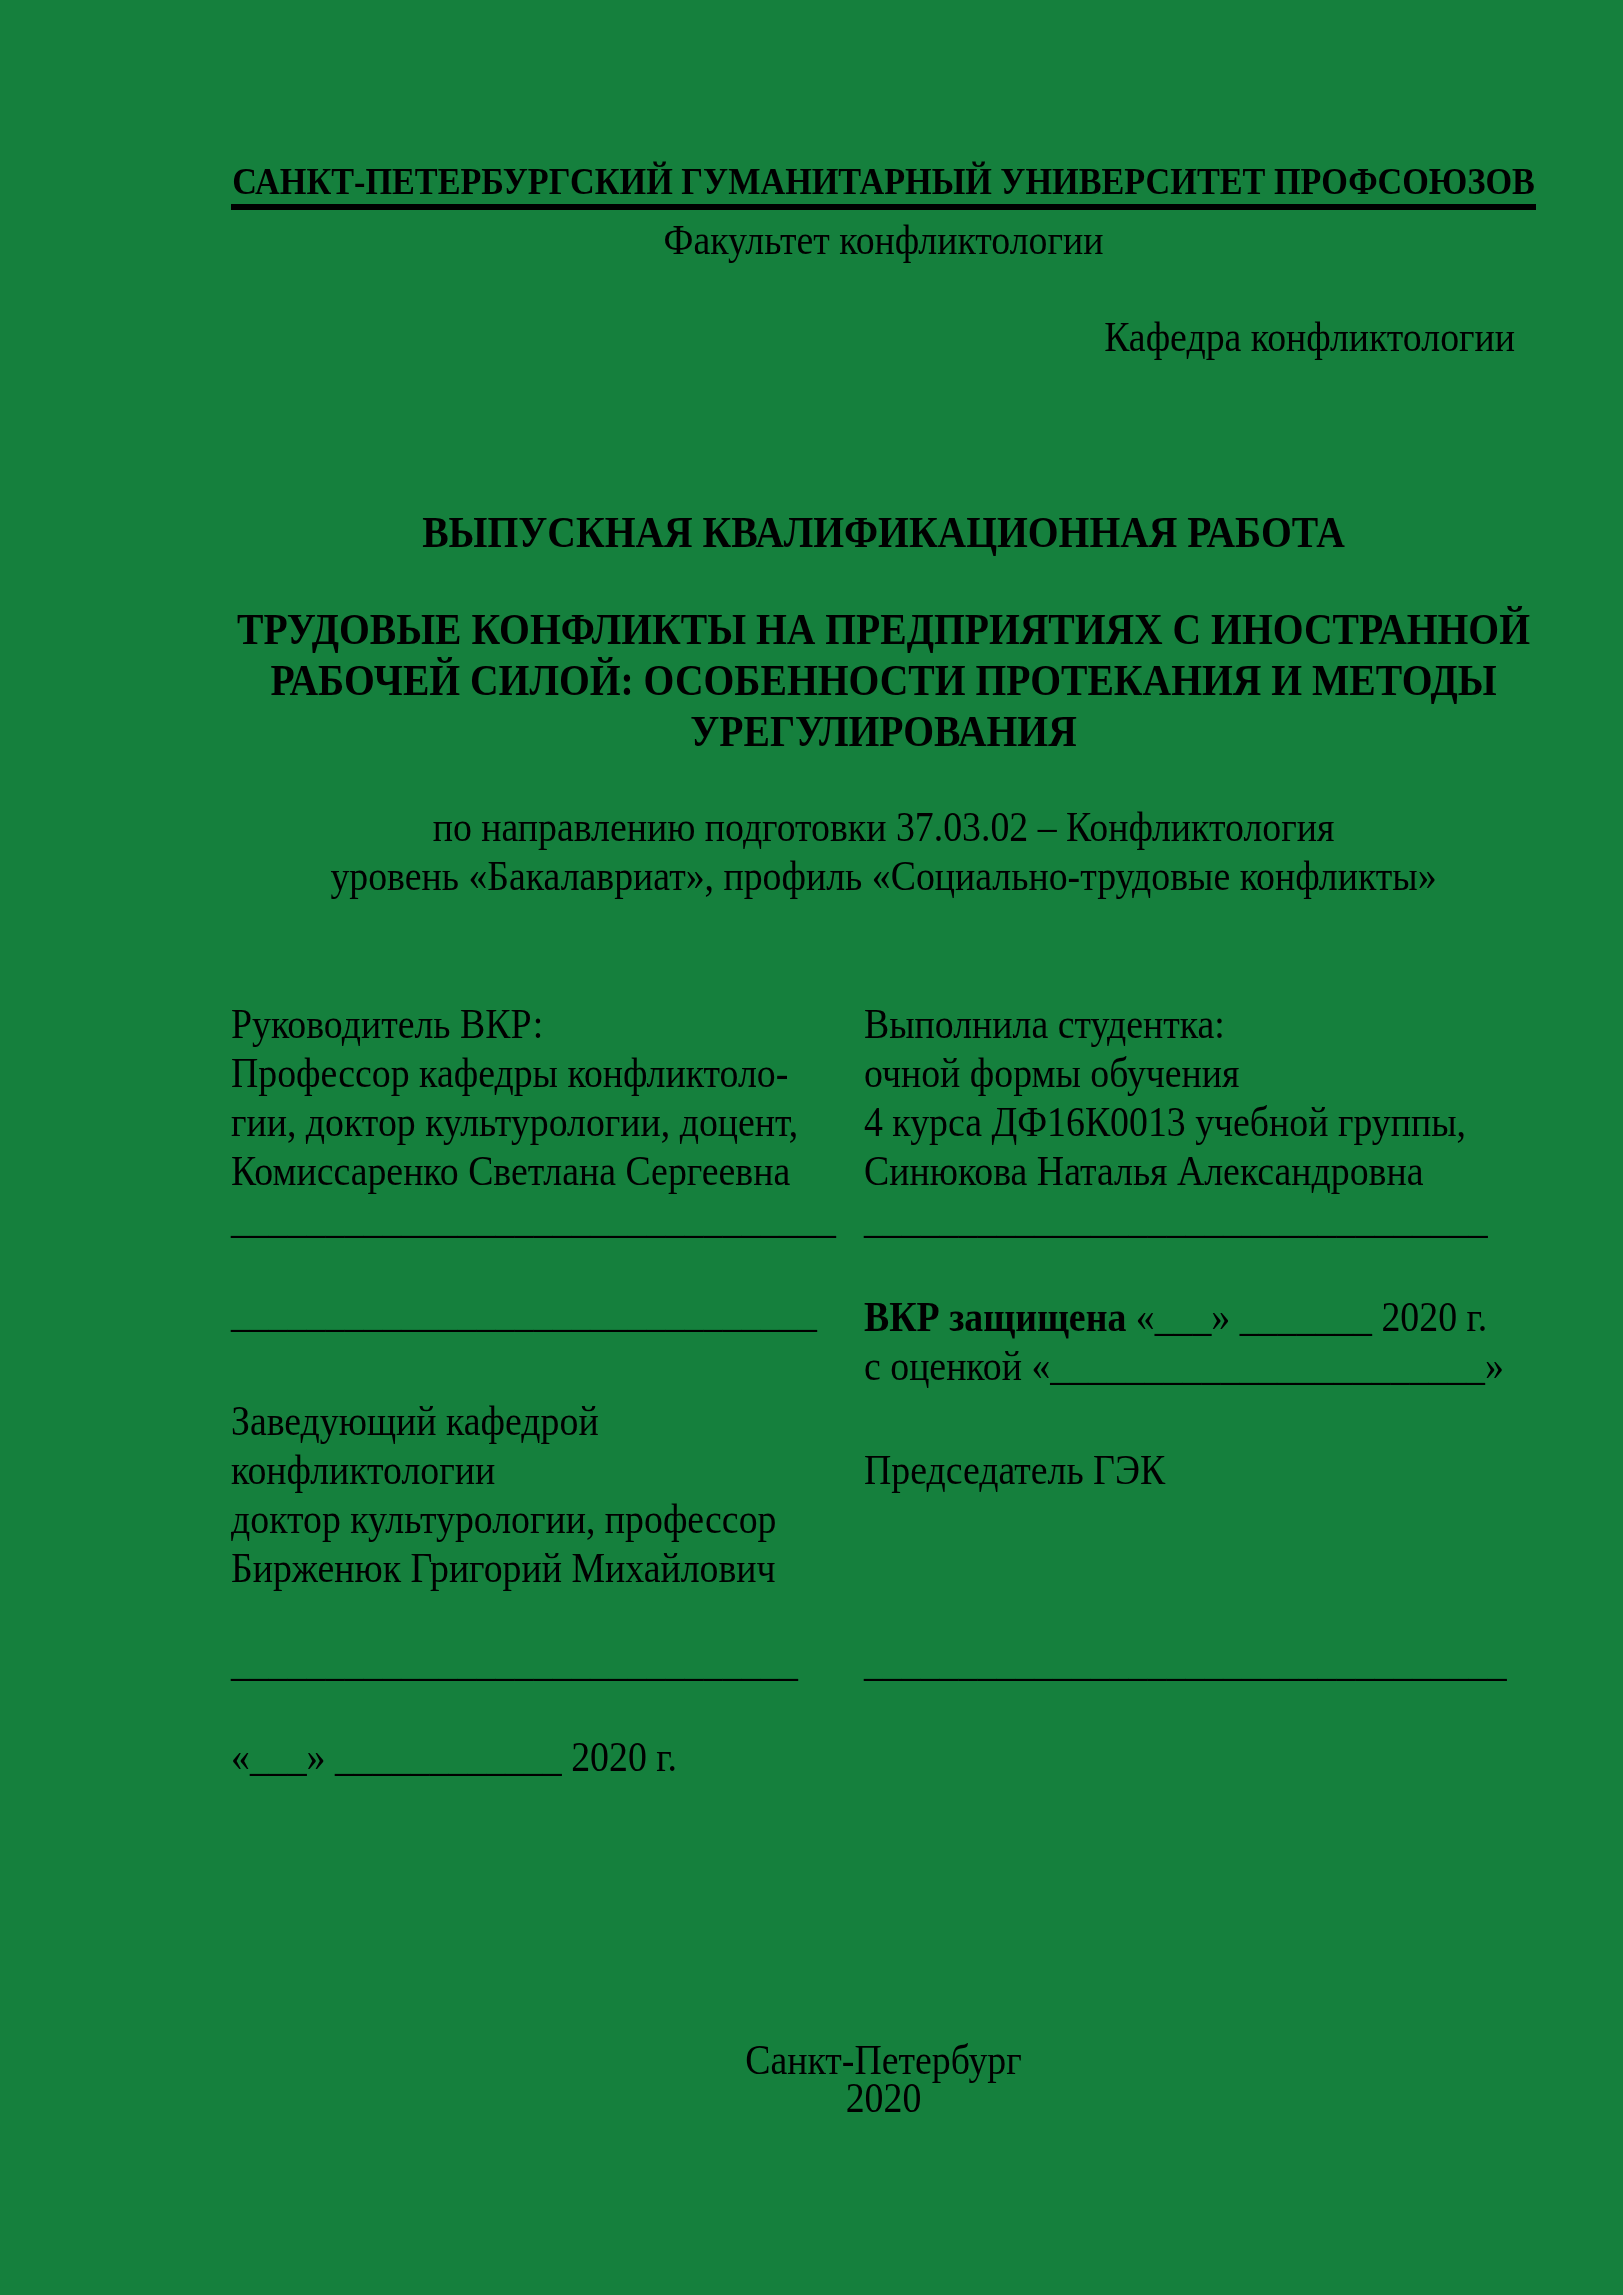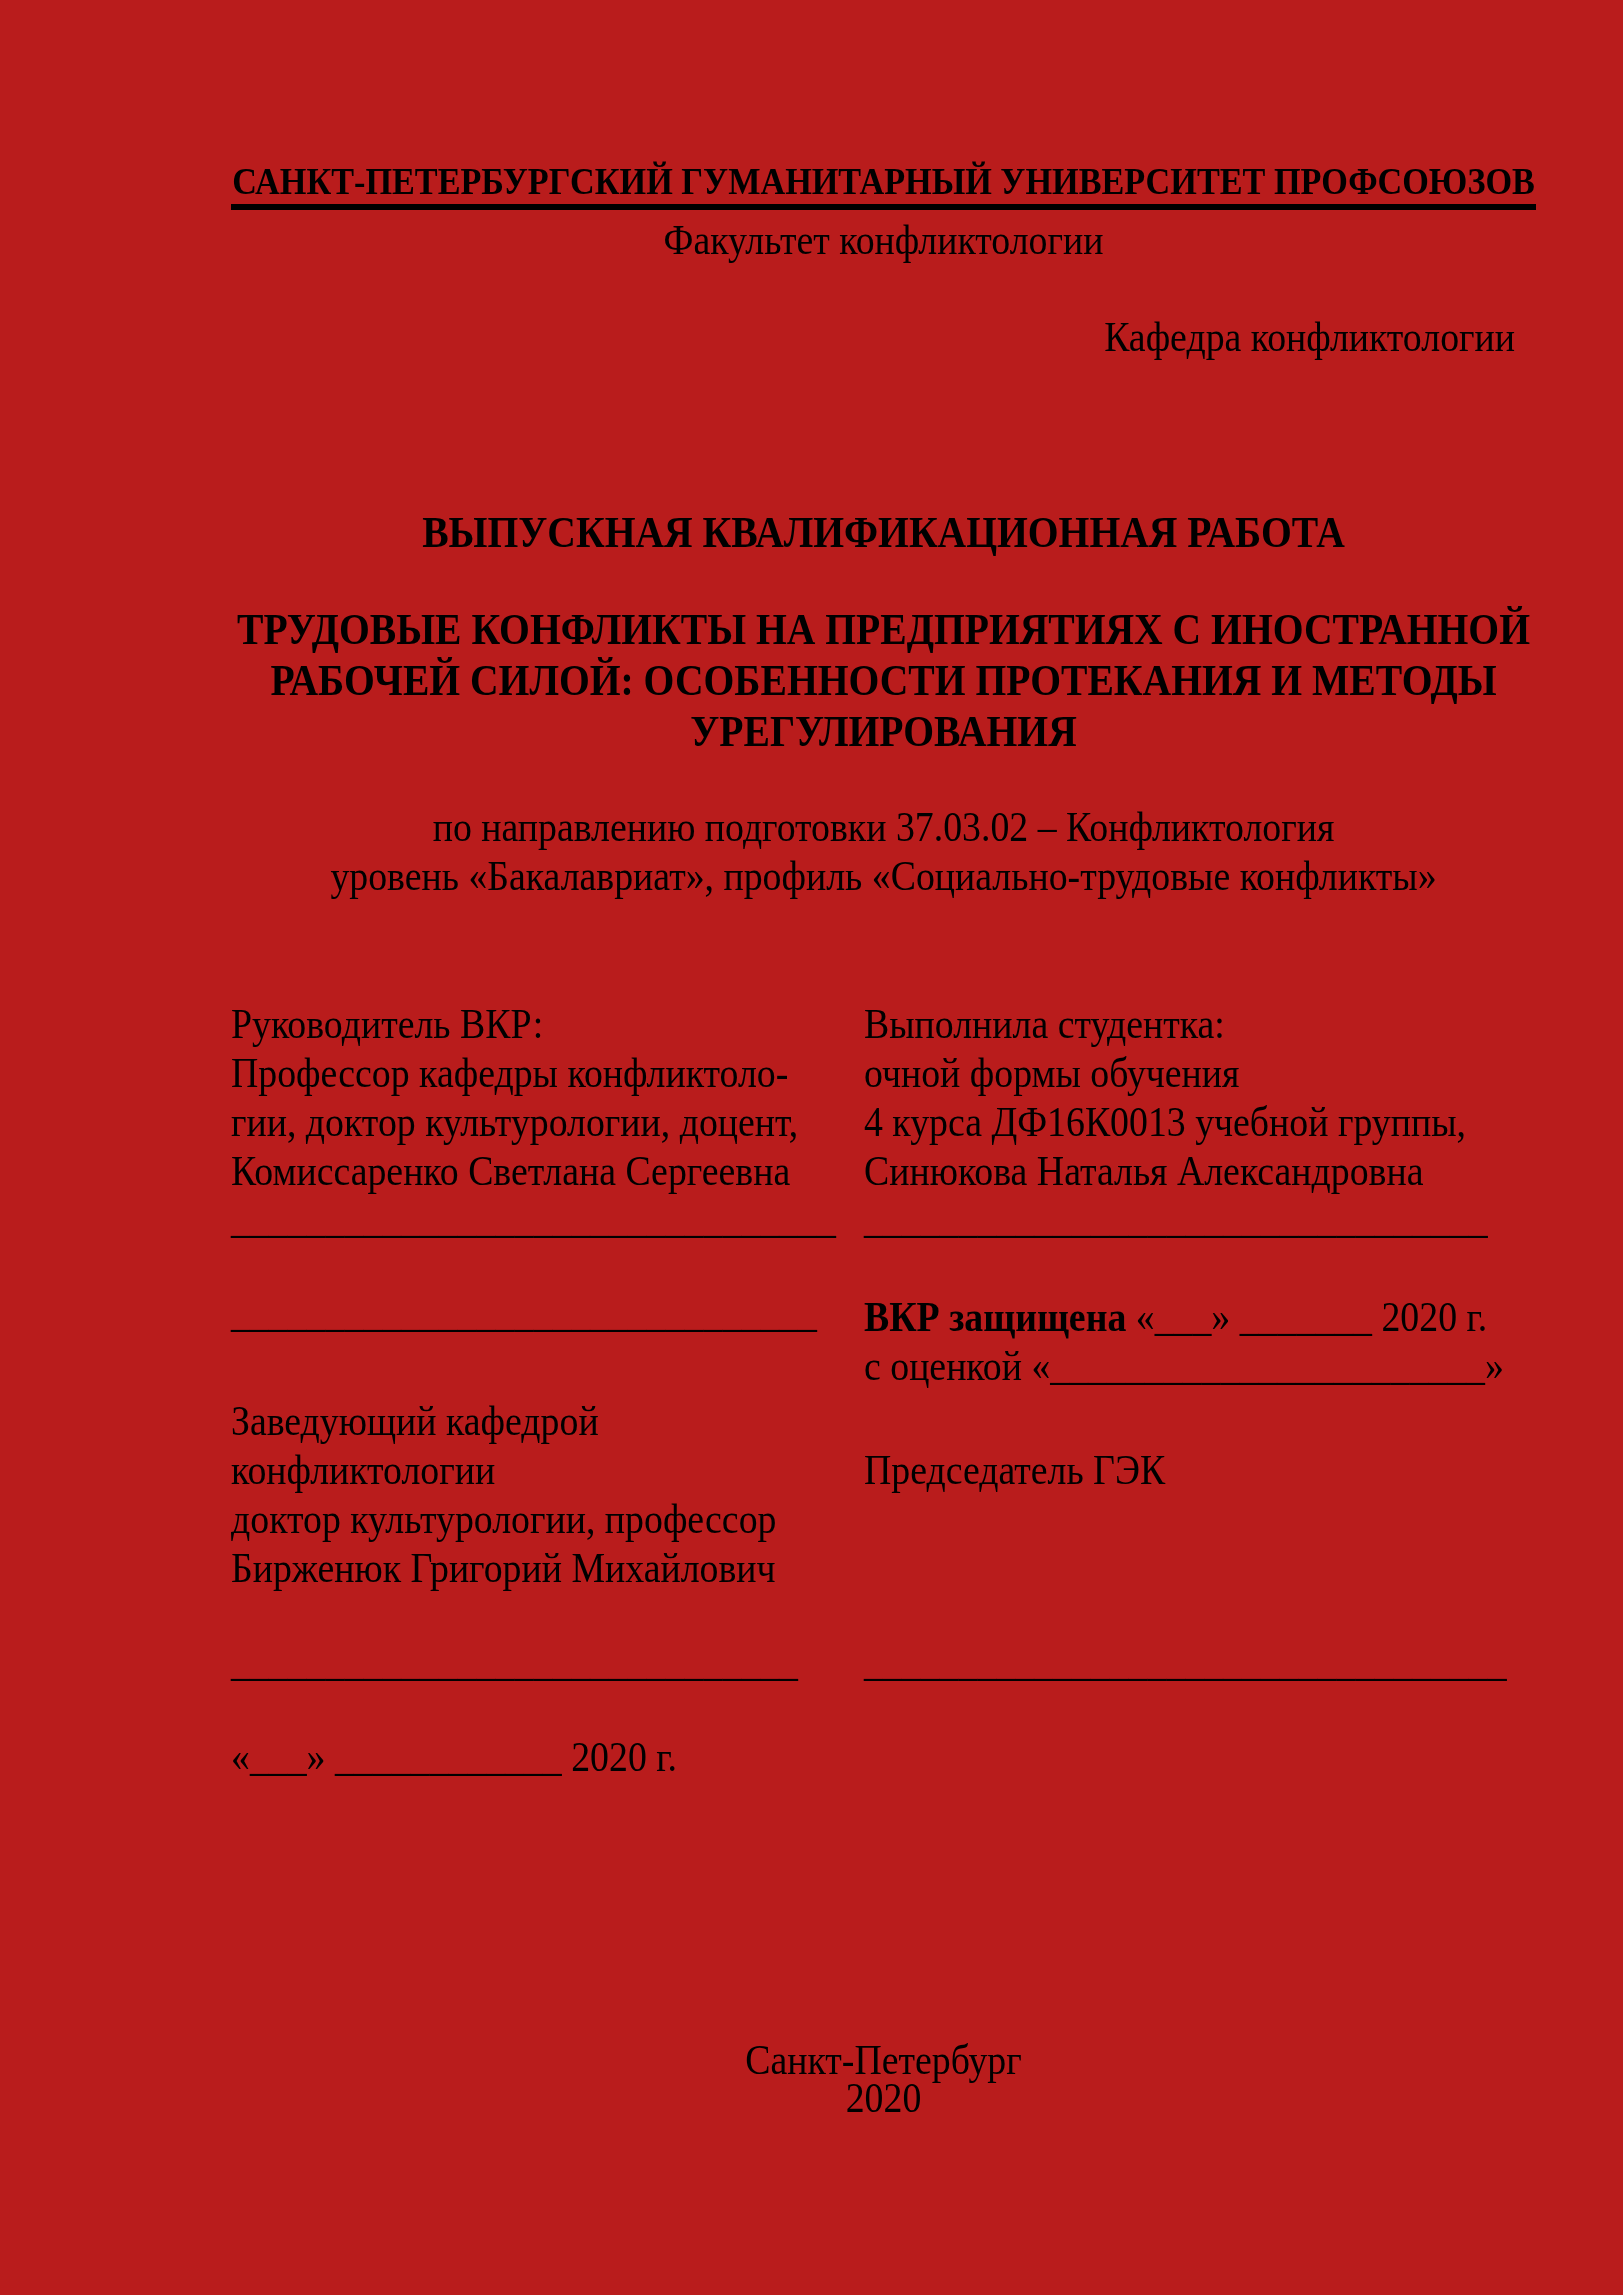--- a/index.html
+++ b/index.html
@@ -4,21 +4,21 @@
 <style>
   html, body {
     margin: 0;
     padding: 0;
     background: #ffffff;
   }
   .page {
     position: relative;
     width: 1623px;
     height: 2295px;
-    background: #b91c1c;
+    background: #15803d;
     color: #000000;
     font-family: "Liberation Serif", "DejaVu Serif", serif;
     overflow: hidden;
   }
   .content {
     position: absolute;
     left: 231px;
     top: 0;
     width: 1305px;
     height: 100%;

